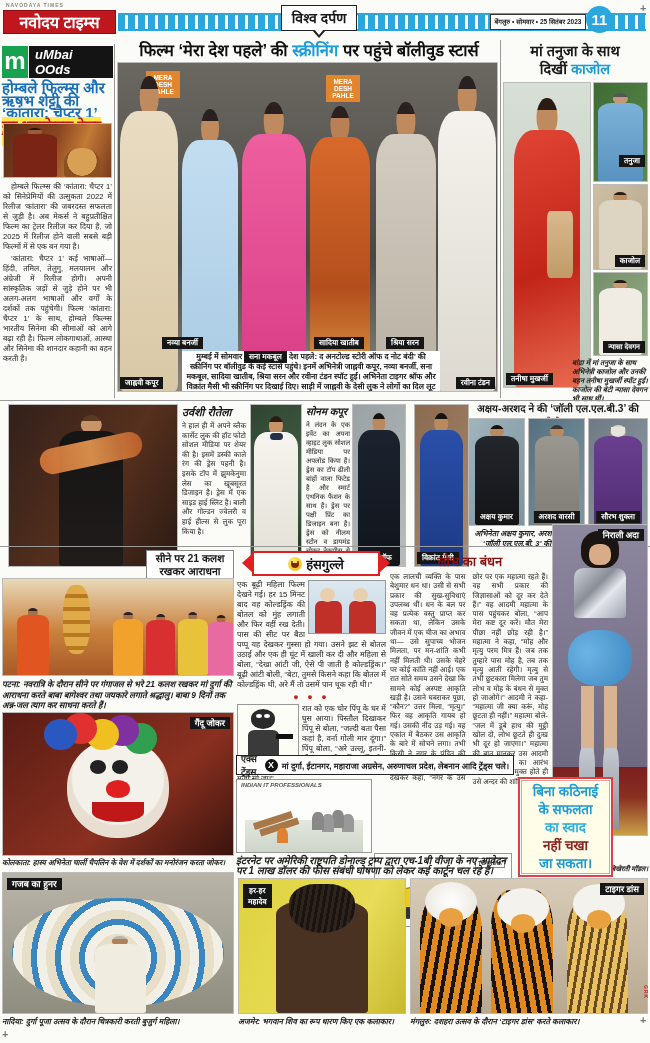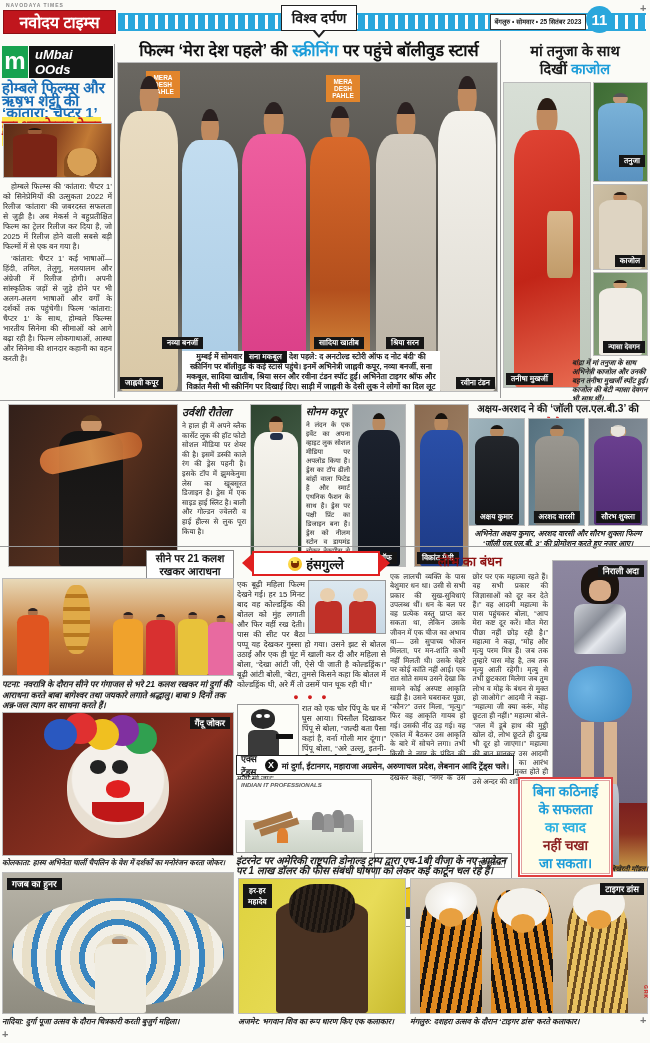--- a/index.html
+++ b/index.html
@@ -284,21 +284,21 @@
 
   <div class="abs gyan-title" style="left:396px;top:552px;width:148px;">लोभ का बंधन</div>
   <div class="abs" style="left:390px;top:572px;width:158px;height:180px;">
     <div class="gyan-cols">
       <span>एक लालची व्यक्ति के पास बेशुमार धन था। उसी से सभी प्रकार की सुख-सुविधाएं उपलब्ध थीं। धन के बल पर वह प्रत्येक वस्तु प्राप्त कर सकता था, लेकिन उसके जीवन में एक चीज का अभाव था— उसे सुपाच्य भोजन मिलता, पर मन-शांति कभी नहीं मिलती थी। उसके चेहरे पर कोई कांति नहीं आई। एक रात सोते समय उसने देखा कि सामने कोई अस्पष्ट आकृति खड़ी है। उसने घबराकर पूछा, “कौन?” उत्तर मिला, “मृत्यु।” फिर वह आकृति गायब हो गई। उसकी नींद उड़ गई। वह एकांत में बैठकर उस आकृति के बारे में सोचने लगा। तभी किसी ने नगर के पंडित की ओर</span>
       <span class="gyan-pill">ज्ञानामृत</span>
       <span>देखकर कहा, “नगर के उस छोर पर एक महात्मा रहते हैं। वह सभी प्रकार की जिज्ञासाओं को दूर कर देते हैं।” वह आदमी महात्मा के पास पहुंचकर बोला, “आप मेरा कष्ट दूर करें। मौत मेरा पीछा नहीं छोड़ रही है।” महात्मा ने कहा, “मोह और मृत्यु परम मित्र हैं। जब तक तुम्हारे पास मोह है, तब तक मृत्यु आती रहेगी। मृत्यु से तभी छुटकारा मिलेगा जब तुम लोभ व मोह के बंधन से मुक्त हो जाओगे।” आदमी ने कहा- “महात्मा जी क्या करूं, मोह छूटता ही नहीं।” महात्मा बोले- “जल में डूबे हाथ की मुट्ठी खोल दो, लोभ छूटते ही दुःख भी दूर हो जाएगा।” महात्मा की बात मानकर उस आदमी ने नए जीवन का आरंभ किया। बंधन से मुक्त होते ही उसे अन्दर की शांति मिल गई।</span>
     </div>
   </div>
 
-  <div class="photo" style="left:552px;top:560px;width:96px;height:312px;background:linear-gradient(180deg,#8d87a0,#6e6880 78%,#7a1f1f 78%,#8a3020 88%,#caa04a 100%);">
+  <div class="photo" style="left:552px;top:524px;width:96px;height:312px;background:linear-gradient(180deg,#8d87a0,#6e6880 78%,#7a1f1f 78%,#8a3020 88%,#caa04a 100%);">
     <div class="abs" style="left:30%;top:2%;width:40%;height:12%;background:#1c1410;border-radius:46% 46% 40% 40%;"></div>
     <div class="abs" style="left:38%;top:6%;width:24%;height:7%;background:#d8ac88;border-radius:40%;"></div>
     <div class="abs" style="left:22%;top:14%;width:56%;height:16%;background:linear-gradient(135deg,#cfd2d8,#8a8e98 40%,#e4e7ec 60%,#9aa0ac);border-radius:18% 18% 8% 8%;"></div>
     <div class="abs" style="left:16%;top:34%;width:68%;height:18%;background:radial-gradient(circle at 30% 40%,#6db4e4,#3a86c0);border-radius:45%;"></div>
     <div class="abs" style="left:30%;top:52%;width:14%;height:22%;background:#d8b492;"></div>
     <div class="abs" style="left:54%;top:52%;width:14%;height:22%;background:#d8b492;"></div>
     <div class="abs" style="left:28%;top:72%;width:17%;height:26%;background:linear-gradient(#c4c8d0,#8e939e);border-radius:20% 20% 0 0;"></div>
     <div class="abs" style="left:53%;top:72%;width:17%;height:26%;background:linear-gradient(#c4c8d0,#8e939e);border-radius:20% 20% 0 0;"></div>
     <div class="label-dark" style="right:3px;top:4px;font-size:8.5px;text-align:center;">निराली अदा</div>
   </div>

